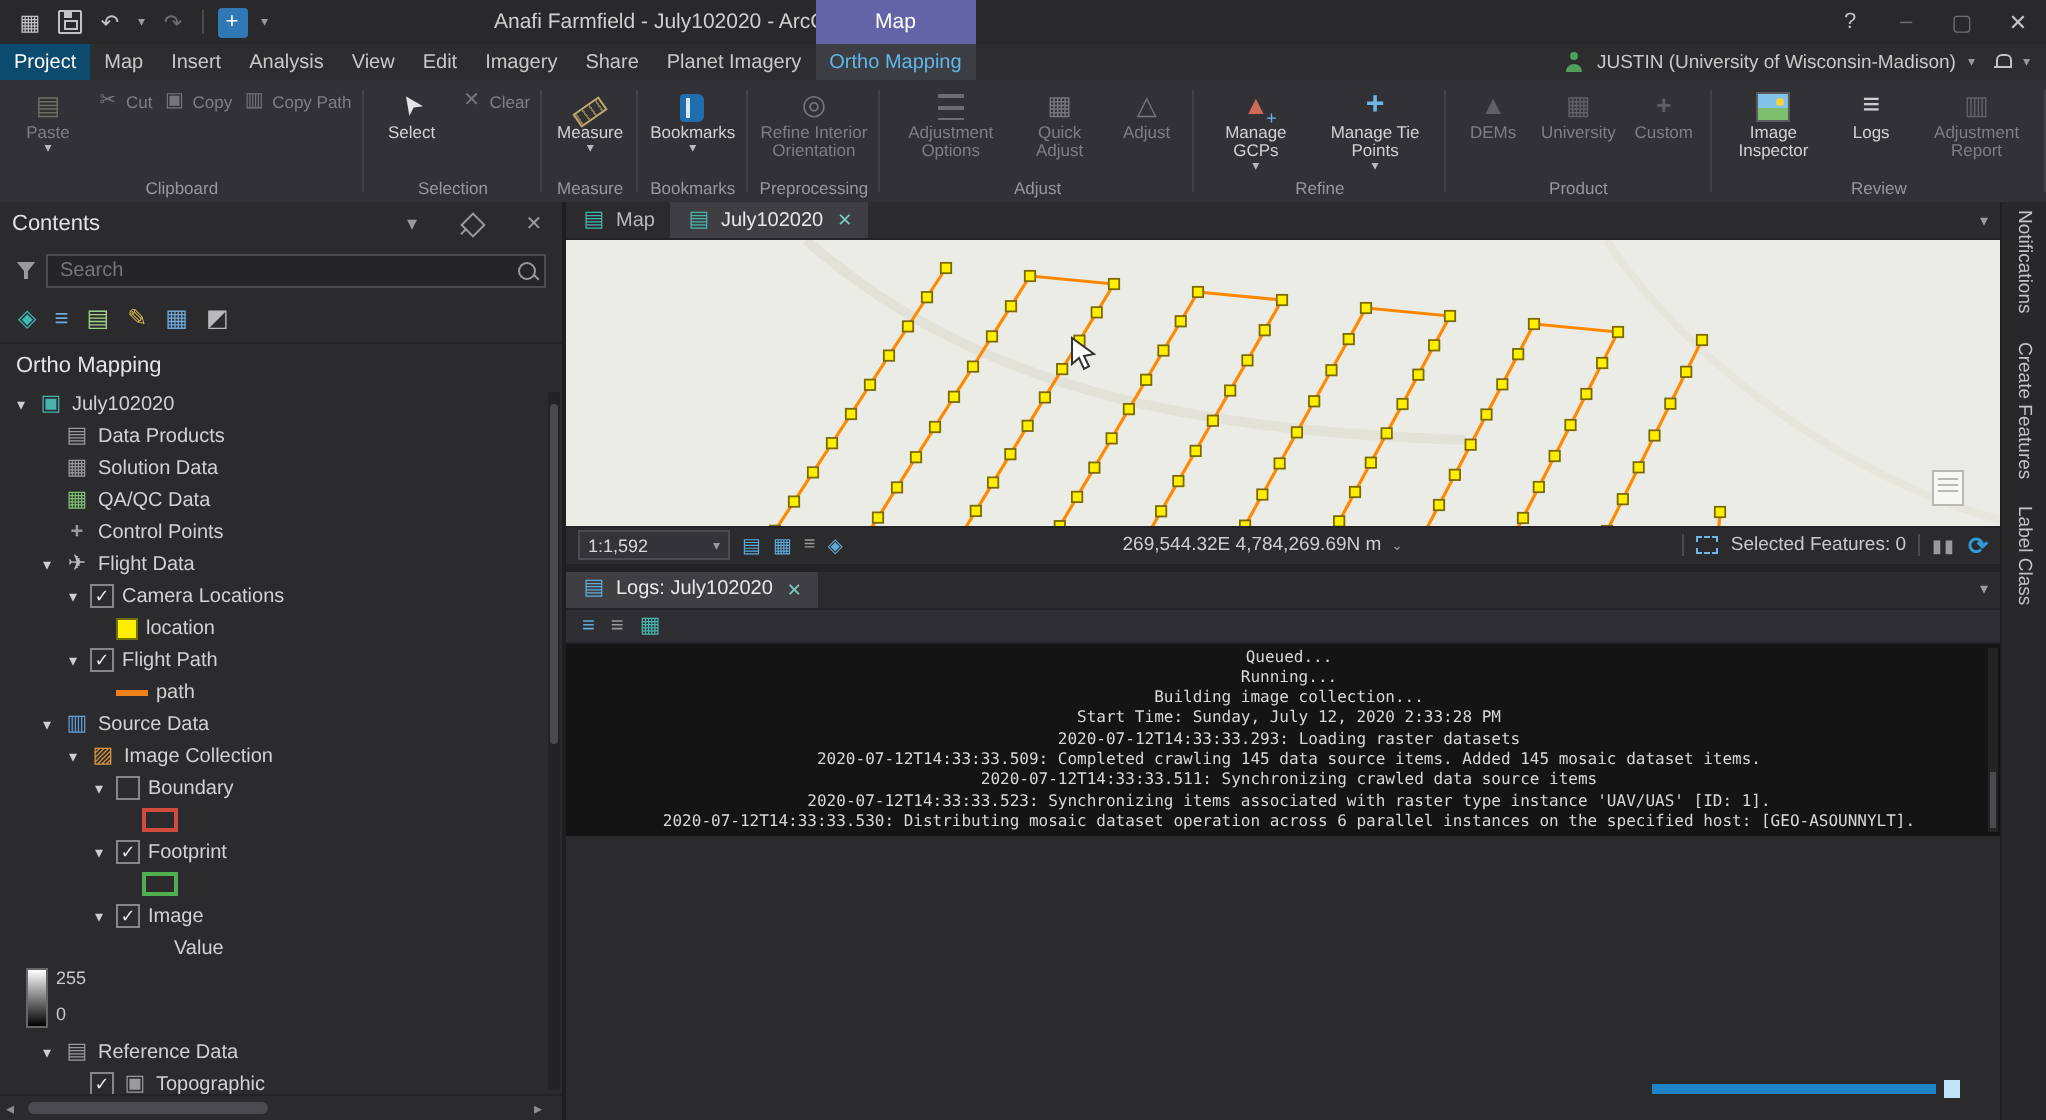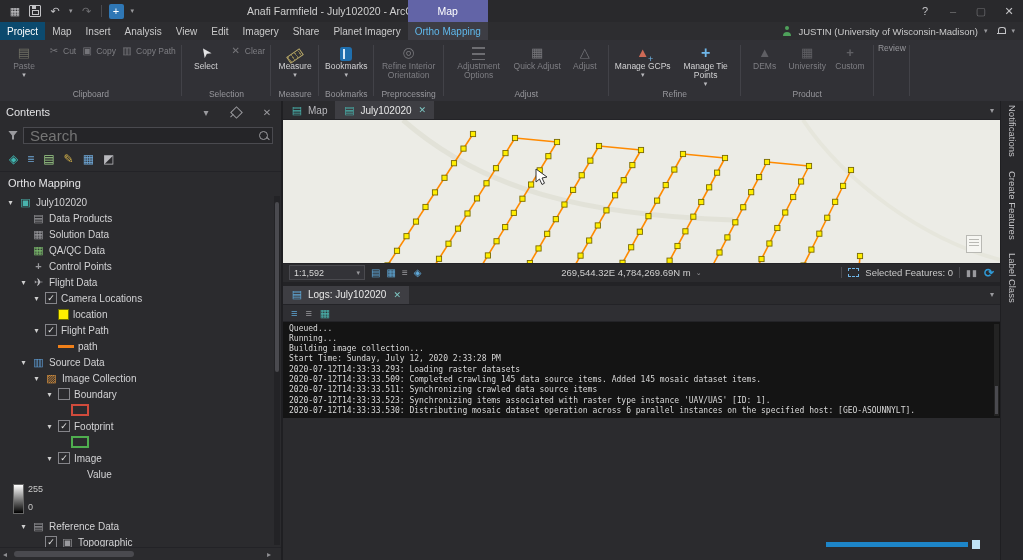--- a/index.html
+++ b/index.html
@@ -80,21 +80,21 @@
   
   .contents{width:281px;background:#2b2b2e;border-right:2px solid #1f1f22;position:relative;display:flex;flex-direction:column;}
   .pane-header{height:22px;display:flex;align-items:center;padding:0 6px;font-size:11px;color:#e2e2e4;gap:13px;}
   .pane-header .sp{flex:1;}
   .ph-ico{width:16px;text-align:center;color:#9a9a9e;font-size:10px;}
   .pin{width:7px;height:7px;border:1px solid #9a9a9e;transform:rotate(45deg);position:relative;margin:0 5px;}
   .pin::after{content:"";position:absolute;left:2px;top:7px;width:1px;height:4px;background:#9a9a9e;}
   .searchrow{height:24px;display:flex;align-items:center;gap:5px;padding:0 8px;}
   .funnel{width:10px;height:9px;background:#9a9a9e;clip-path:polygon(0 0,100% 0,60% 55%,60% 100%,40% 100%,40% 55%);}
   .searchbox{flex:1;height:15px;background:#252528;border:1px solid #4a4a4f;display:flex;align-items:center;padding:0 4px;}
-  .searchbox input{flex:1;background:transparent;border:none;outline:none;color:#c9c9c9;font-size:15px;font-family:"Liberation Sans",sans-serif;}
+  .searchbox input{flex:1;background:transparent;border:none;outline:none;color:#c9c9c9;font-size:10px;font-family:"Liberation Sans",sans-serif;}
   .mag{width:7px;height:7px;border:1px solid #9a9a9e;border-radius:50%;position:relative;}
   .mag::after{content:"";position:absolute;left:6px;top:6px;width:4px;height:1px;background:#9a9a9e;transform:rotate(45deg);}
   .ctoolbar{height:24px;display:flex;align-items:center;gap:9px;padding:0 9px;border-bottom:1px solid #232327;}
   .ct-ico{font-size:12px;line-height:14px;}
   .section-label{height:22px;line-height:22px;padding-left:8px;font-size:11px;color:#e4e4e6;}
   .tree{flex:1;overflow:hidden;position:relative;}
   .trow{height:16px;display:flex;align-items:center;gap:4px;font-size:10px;color:#d2d2d4;white-space:nowrap;}
   .tarrow{color:#cfcfcf;font-size:8px;width:9px;text-align:center;}
   .tspace{width:9px;display:inline-block;}
   .cb{width:10px;height:10px;border:1px solid #85858a;display:inline-flex;align-items:center;justify-content:center;font-size:9px;color:#e6e6e6;background:#2b2b2e;}
@@ -139,21 +139,21 @@
   .sbsep{width:1px;height:11px;background:#4a4a4e;}
   .selrect{width:9px;height:7px;border:1px dashed #6fb6e8;}
   .pausebars{letter-spacing:1px;color:#9a9a9e;font-size:9px;}
   .refresh{color:#2f9ad6;font-size:12px;font-weight:bold;}
   .splitter{height:4px;background:#232326;}
   
   .log-tabs{height:18px;background:#2b2b2e;display:flex;align-items:stretch;position:relative;border-bottom:1px solid #232327;}
   .log-toolbar{height:16px;background:#2f2f33;display:flex;align-items:center;gap:8px;padding:0 8px;border-bottom:1px solid #232327;}
   .lt-ico{font-size:11px;line-height:12px;}
   .console{height:94px;background:#141414;padding:2px 0 0 6px;overflow:hidden;position:relative;}
-  .console p{margin:0;font-family:"DejaVu Sans Mono",monospace;font-size:8px;line-height:10.3px;color:#d8d8d8;white-space:pre;}
+  .console p{margin:0;font-family:"DejaVu Sans Mono",monospace;font-size:8px;line-height:10.3px;color:#d8d8d8;white-space:pre;text-align:center;}
   .console .cscroll{position:absolute;right:1px;top:2px;bottom:2px;width:5px;background:#232323;}
   .console .cscroll .thumb{position:absolute;left:1px;width:3px;height:28px;bottom:2px;background:#4a4a4f;}
   .log-bottom{flex:1;position:relative;background:#2b2b2e;}
   .progress{position:absolute;right:32px;bottom:13px;width:142px;height:5px;background:#1d85c8;}
   .progress-cap{position:absolute;right:20px;bottom:11px;width:8px;height:9px;background:#bfe3f7;}
   
   .sidestrip{width:22px;background:#28282b;border-left:1px solid #1f1f22;display:flex;flex-direction:column;align-items:center;padding-top:4px;gap:14px;}
   .stab{writing-mode:vertical-rl;font-size:9.5px;color:#c3c3c6;white-space:nowrap;}
 </style>
 </head>
@@ -340,20 +340,40 @@
           <div class="rb-large disabled">
             <span class="rb-icon-wrap">
               <span class="ico ico-custom"></span>
             </span>
             <span class="rb-label">Custom</span>
           </div>
         </div>
         <div class="group-name">Product</div>
       </section>
       <section class="group">
+        <div class="group-main">
+          <div class="rb-large">
+            <span class="rb-icon-wrap">
+              <span class="ico ico-image-inspector"></span>
+            </span>
+            <span class="rb-label">Image Inspector</span>
+          </div>
+          <div class="rb-large">
+            <span class="rb-icon-wrap">
+              <span class="ico ico-logs"></span>
+            </span>
+            <span class="rb-label">Logs</span>
+          </div>
+          <div class="rb-large disabled">
+            <span class="rb-icon-wrap">
+              <span class="ico ico-adjustment-report"></span>
+            </span>
+            <span class="rb-label">Adjustment Report</span>
+          </div>
+        </div>
         <div class="group-name">Review</div>
       </section>
     </div>
 </div>
 
 <div class="main">
 
   <div class="contents">
     <div class="pane-header">
       <span>Contents</span>

